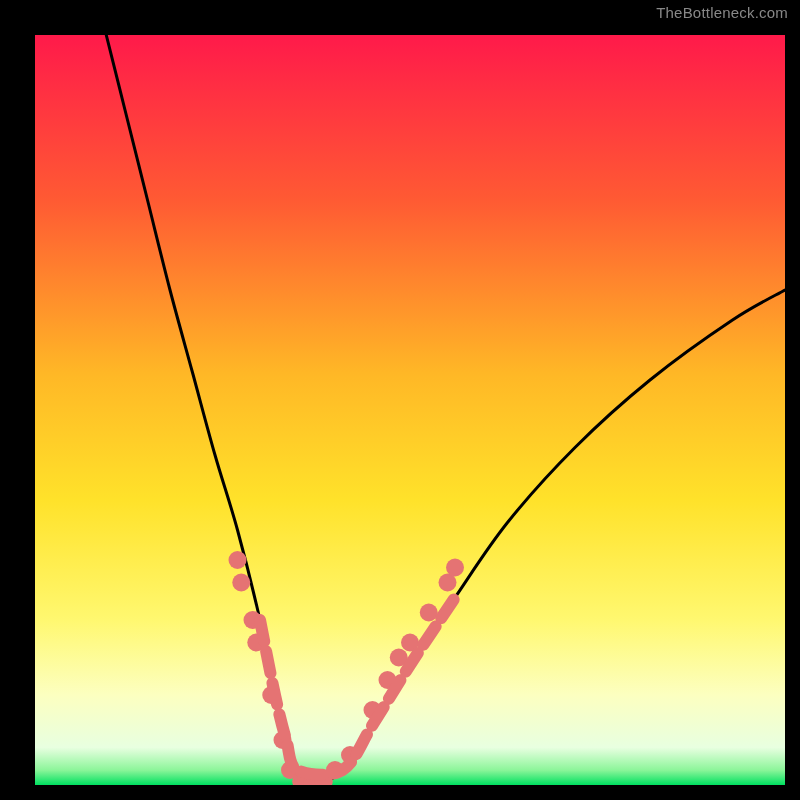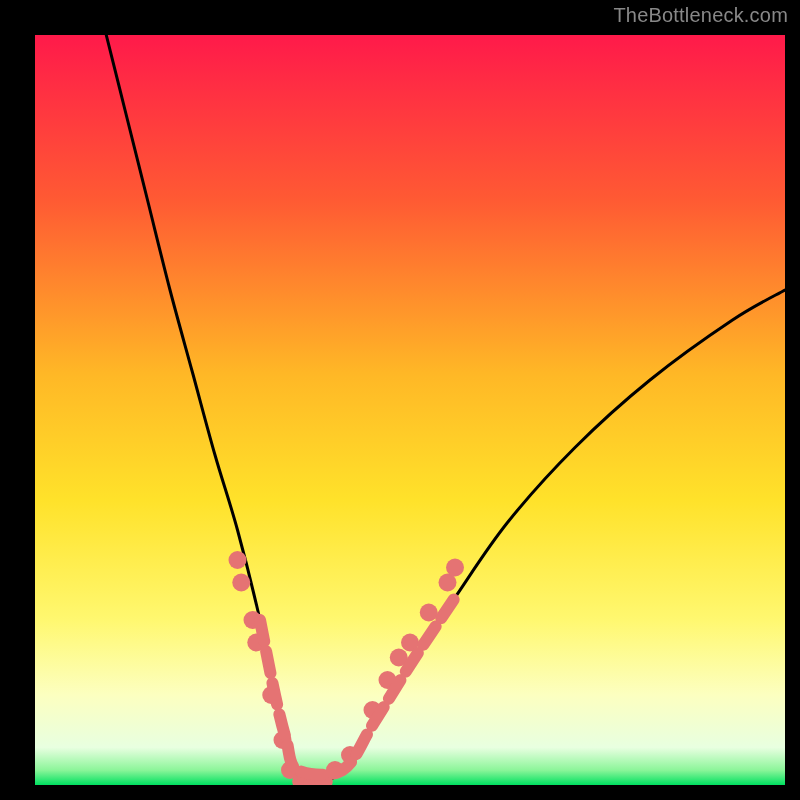--- a/index.html
+++ b/index.html
@@ -13,21 +13,21 @@
   .container {
     position: relative;
     width: 800px;
     height: 800px;
   }
   .watermark {
     position: absolute;
     top: 4px;
     right: 12px;
     font-family: Arial, Helvetica, sans-serif;
-    font-size: 20px;
+    font-size: 15px;
     font-weight: 500;
     color: #888888;
     letter-spacing: 0.2px;
     z-index: 5;
   }
   .plot-area {
     position: absolute;
     left: 35px;
     top: 35px;
     width: 750px;

